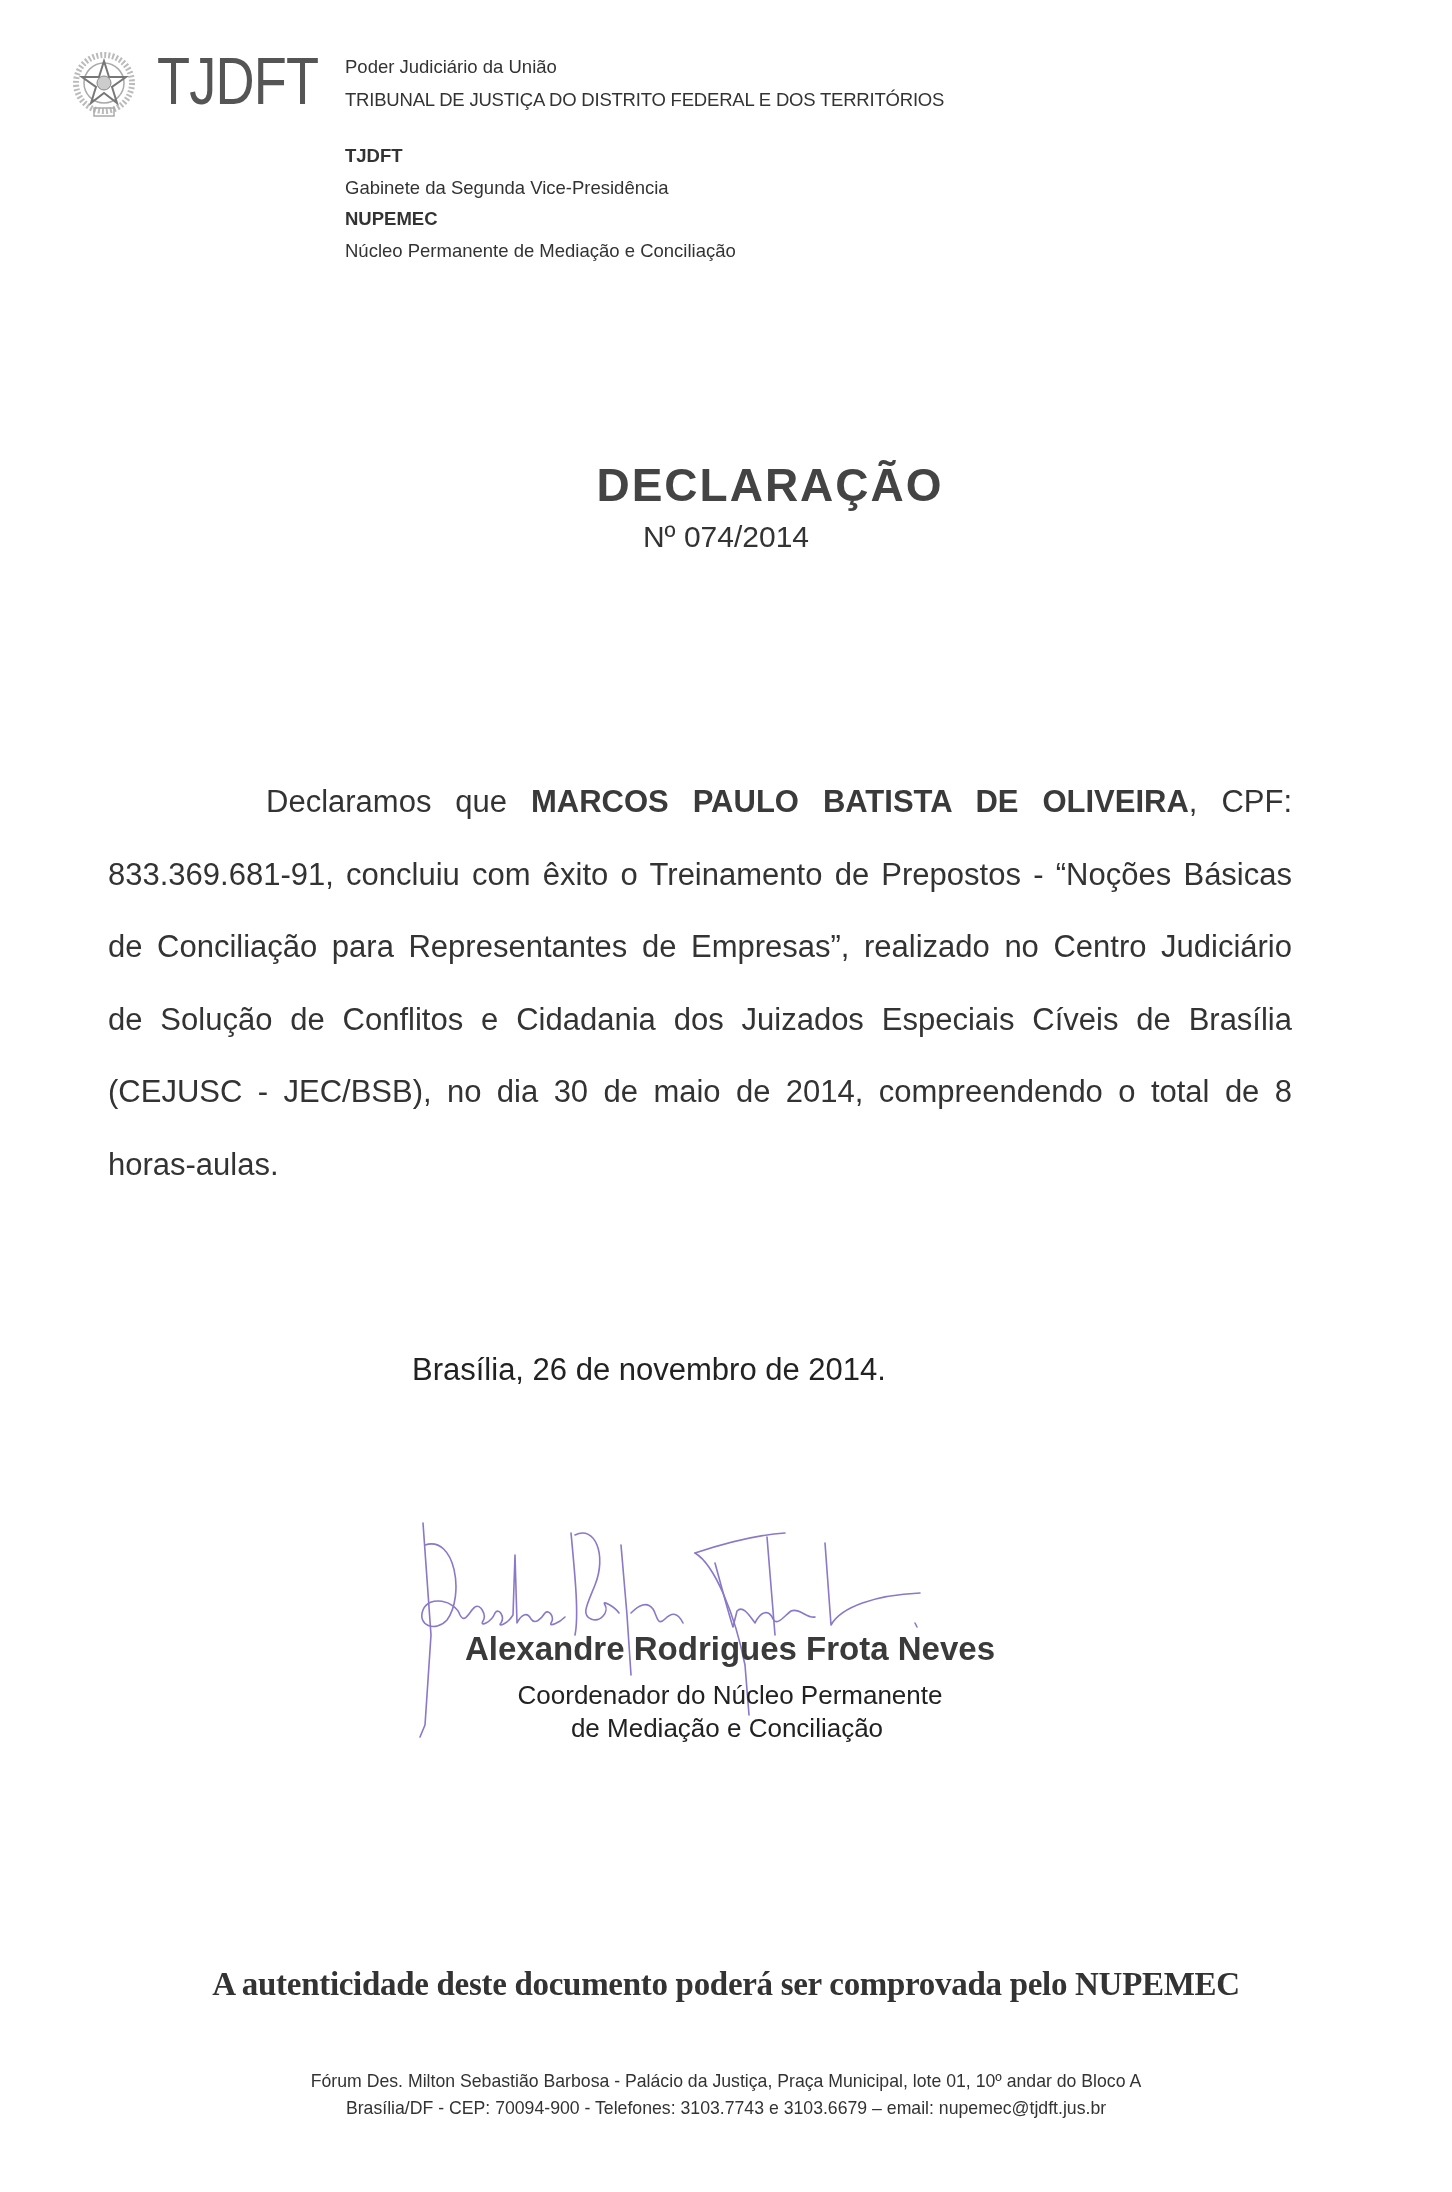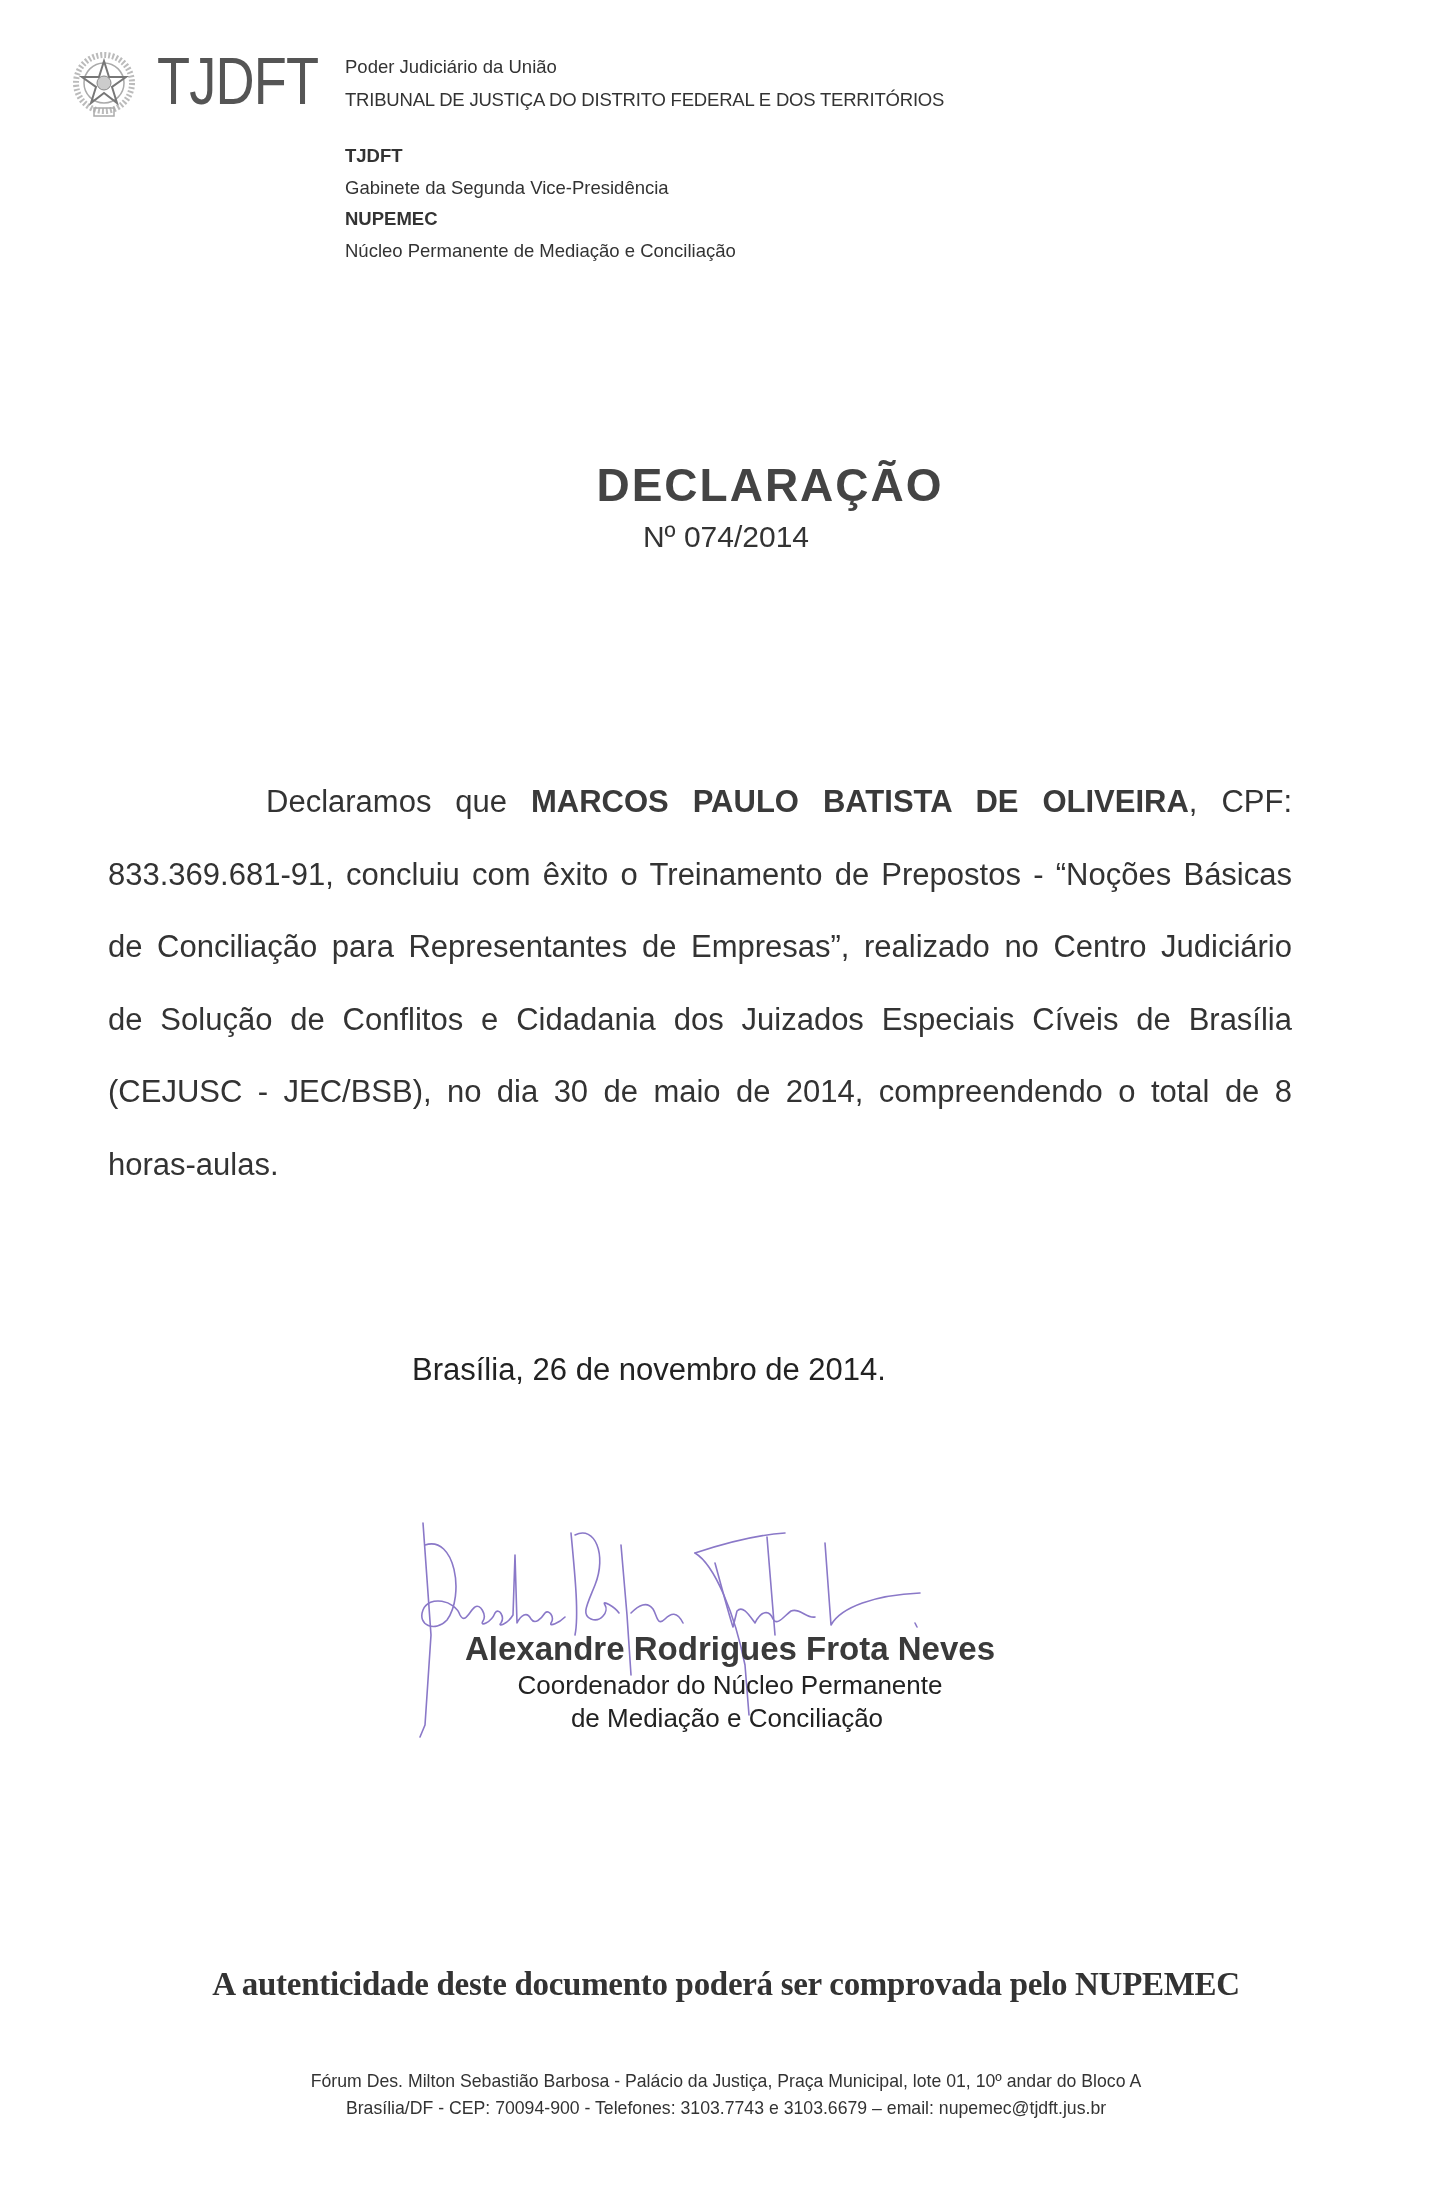--- a/index.html
+++ b/index.html
@@ -29,21 +29,21 @@
   
   #body { left:108px; top:766px; width:1184px; font-size:31px; line-height:72.5px; color:#333;
           text-align:justify; text-indent:158px; word-spacing:2px; }
   #body b { font-weight:bold; color:#3a3a3a; }
 
   #date { left:412px; top:1354px; font-size:31px; color:#222; line-height:1; white-space:nowrap; }
 
   
   #signature { left:395px; top:1515px; width:660px; height:225px; }
   #signer-name { left:0; width:1452px; top:1632px; text-align:center; font-size:33px; font-weight:bold; color:#3a3a3a; line-height:1; padding-left:4px; }
-  .signer-role { left:0; width:1452px; text-align:center; font-size:26px; color:#222; line-height:1; }
+  .signer-role { left:0; width:1452px; text-align:center; font-size:26px; color:#222; line-height:1;margin-top:10px; }
   #role1 { top:1672px; padding-left:8px; box-sizing:border-box; }
   #role2 { top:1705px; padding-left:2px; box-sizing:border-box; }
 
   
   #auth { left:0; width:1452px; top:1968px; text-align:center; font-size:33px; font-weight:bold; color:#333;
           line-height:1; letter-spacing:-0.3px; }
   .addr { left:0; width:1452px; text-align:center; font-size:19px; color:#333; line-height:1;
           transform:scaleX(0.93); transform-origin:center top; }
   #addr1 { top:2071px; }
   #addr2 { top:2098px; }

